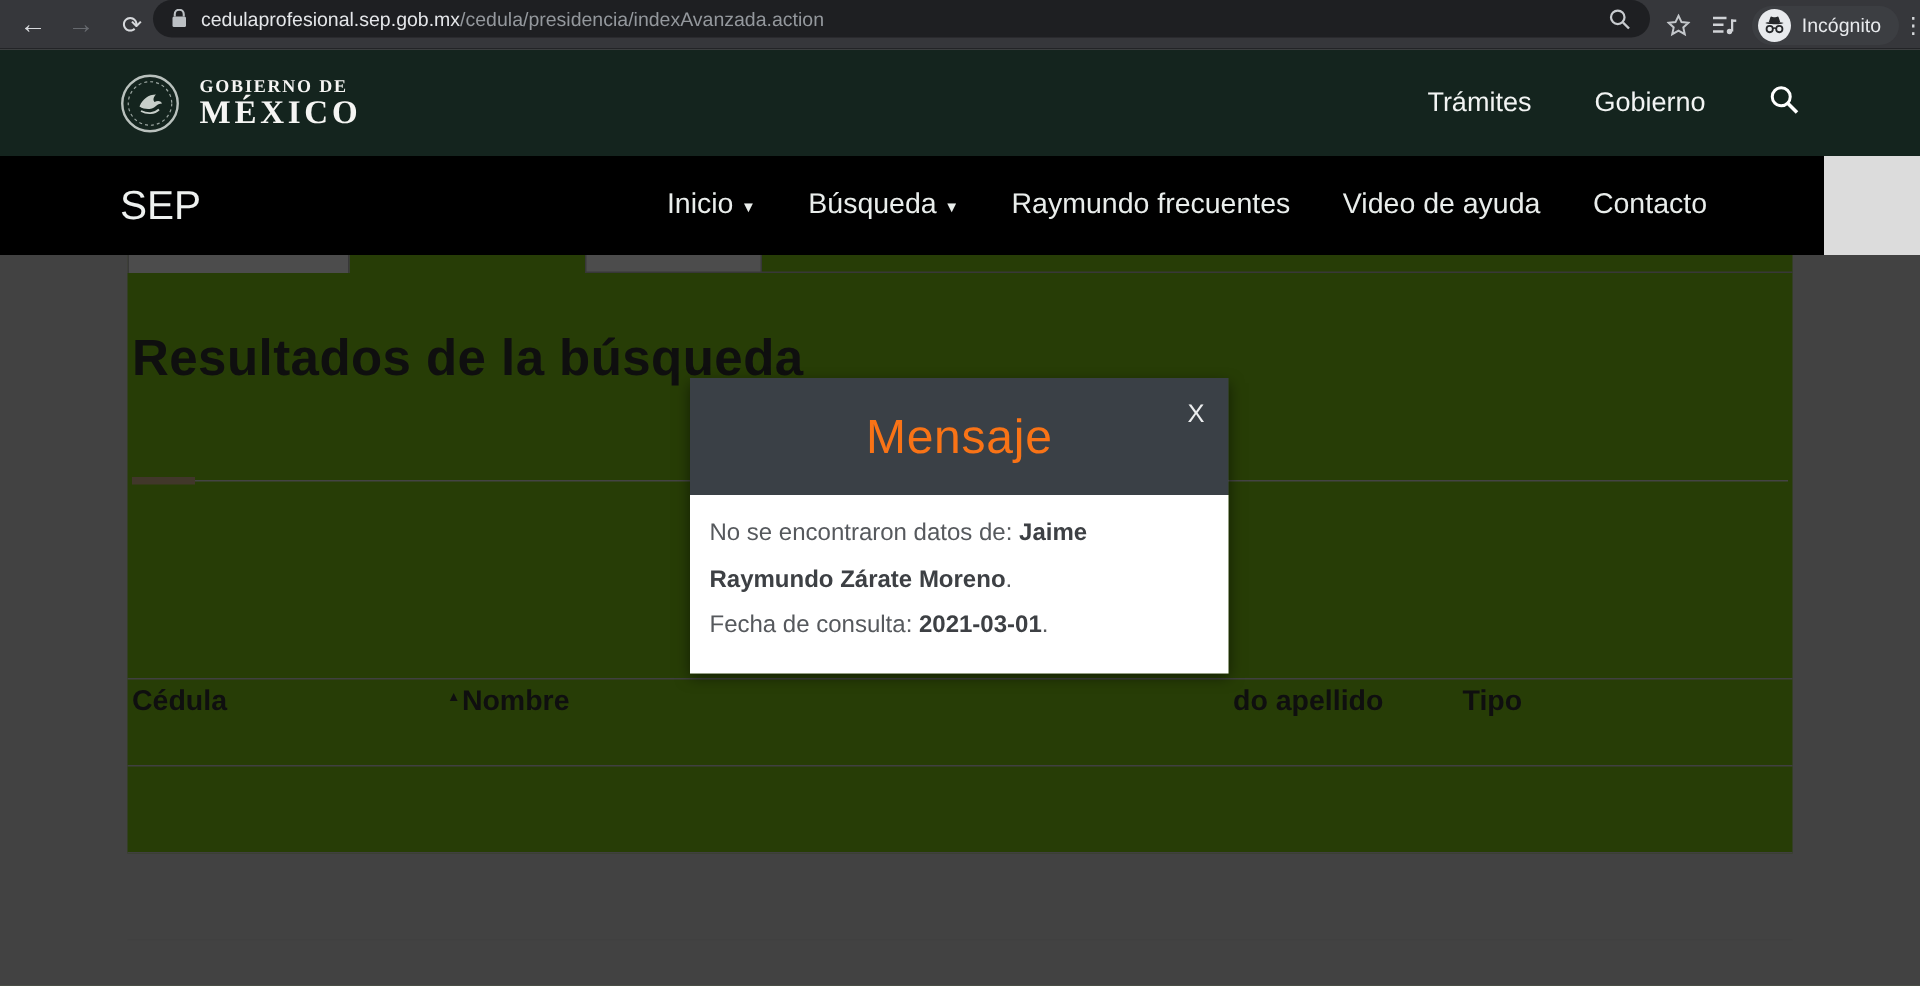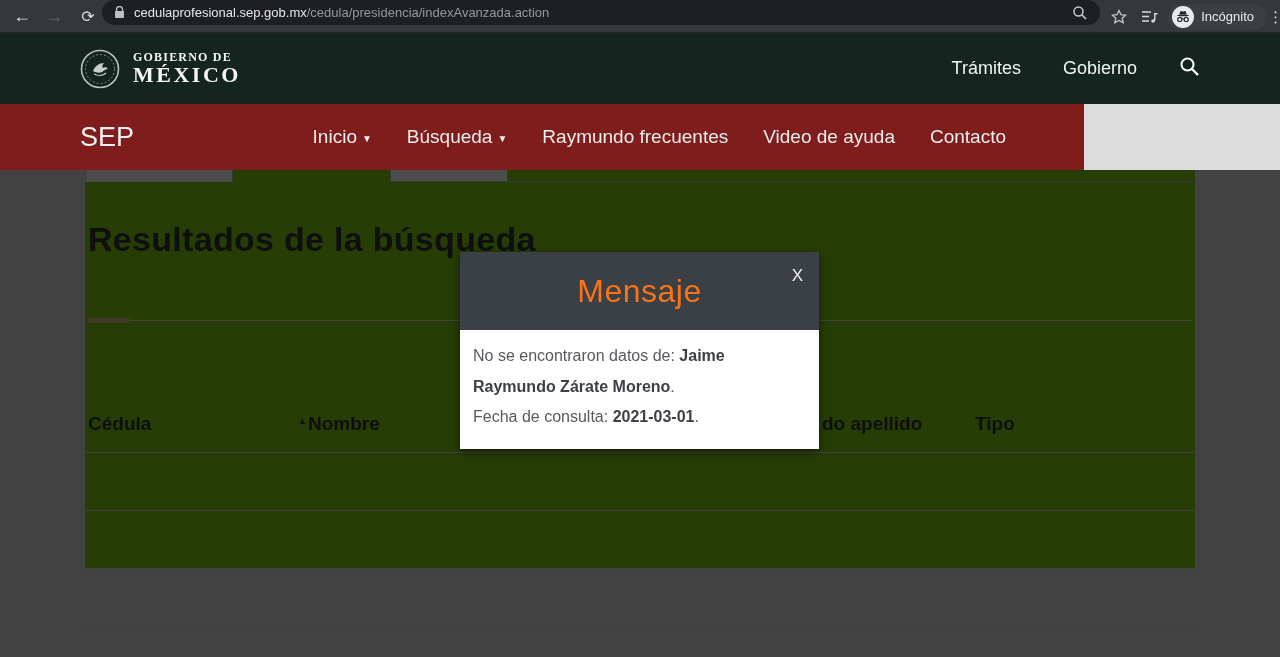--- a/index.html
+++ b/index.html
@@ -43,39 +43,39 @@
   }
   .logo { position:absolute; left:80px; top:0; height:71px; display:flex; align-items:center; gap:13px; cursor:pointer; }
   .logo-text { font-family:"Liberation Serif", serif; color:#f5f5f3; line-height:1.05; }
   .logo-text .l1 { font-size:12px; font-weight:700; letter-spacing:1.2px; }
   .logo-text .l2 { font-size:22px; font-weight:700; letter-spacing:2.5px; }
   .gov-links { position:absolute; right:80px; top:0; height:71px; display:flex; align-items:center; gap:42px; }
   .gov-link { color:#f2f4f3; font-size:18px; cursor:pointer; }
 
   
   .sep-nav {
-    position:absolute; top:104px; left:0; width:1084px; height:66px;
-    background:#7f1d1d; z-index:55;
+    position:absolute; top:104px; left:0; width:1216px; height:66px;
+    background:#000000; z-index:55;
   }
   .sep-brand { position:absolute; left:80px; top:0; height:66px; display:flex; align-items:center; color:#eef1ef; font-size:27px; cursor:pointer; }
   .sep-links { position:absolute; right:78px; top:0; height:66px; display:flex; align-items:center; gap:35px; }
   .sep-link { color:#e9ede b; color:#e9edeb; font-size:19px; cursor:pointer; display:flex; align-items:center; gap:5px; white-space:nowrap; }
   .caret { font-size:10px; position:relative; top:1px; }
 
   
   .page { position:absolute; top:170px; left:0; width:1280px; height:487px; background:#dcdcdc; }
   .card { position:absolute; left:85px; top:0; width:1110px; height:399px; background:#84cc16; }
   .tab-baseline { position:absolute; left:305px; right:0; top:11px; border-bottom:1px solid #bdbdbd; }
   .tab-stub1 { position:absolute; left:0; top:0; width:148px; height:12px; background:#fff; border-left:1px solid #bdbdbd; border-right:1px solid #bdbdbd; }
   .tab-stub2 { position:absolute; left:305px; top:0; width:118px; height:12px; background:#fff; border-left:1px solid #bdbdbd; border-right:1px solid #bdbdbd; border-bottom:1px solid #bdbdbd; }
   .page-title { position:absolute; left:3px; top:50px; font-size:34px; font-weight:700; color:#333; letter-spacing:0.3px; }
   .title-rule { position:absolute; left:3px; right:3px; top:150px; border-top:1px solid #e3e3e3; }
   .title-rule-accent { position:absolute; left:3px; top:148px; width:42px; height:5px; background:#d9b98c; }
   .thead { position:absolute; top:243px; left:0; right:0; height:39px; }
-  .th { position:absolute; font-size:19px; font-weight:700; color:#333; cursor:pointer; }
+  .th { position:absolute; font-size:19px; font-weight:700; color:#333; cursor:pointer;margin-top:44px; }
   .th.cedula { left:3px; }
   .th.nombre { left:213px; }
   .th.apellido { left:737px; }
   .th.tipo { left:890px; }
   .sort-caret { font-size:9px; vertical-align:6px; margin-right:1px; }
   .rows { position:absolute; top:282px; left:0; right:0; }
   .t-row { height:58px; border-top:1px solid #d6d6d6; }
 
   
   .backdrop { position:absolute; top:170px; left:0; width:1280px; height:487px; background:rgba(0,0,0,0.70); z-index:70; }

